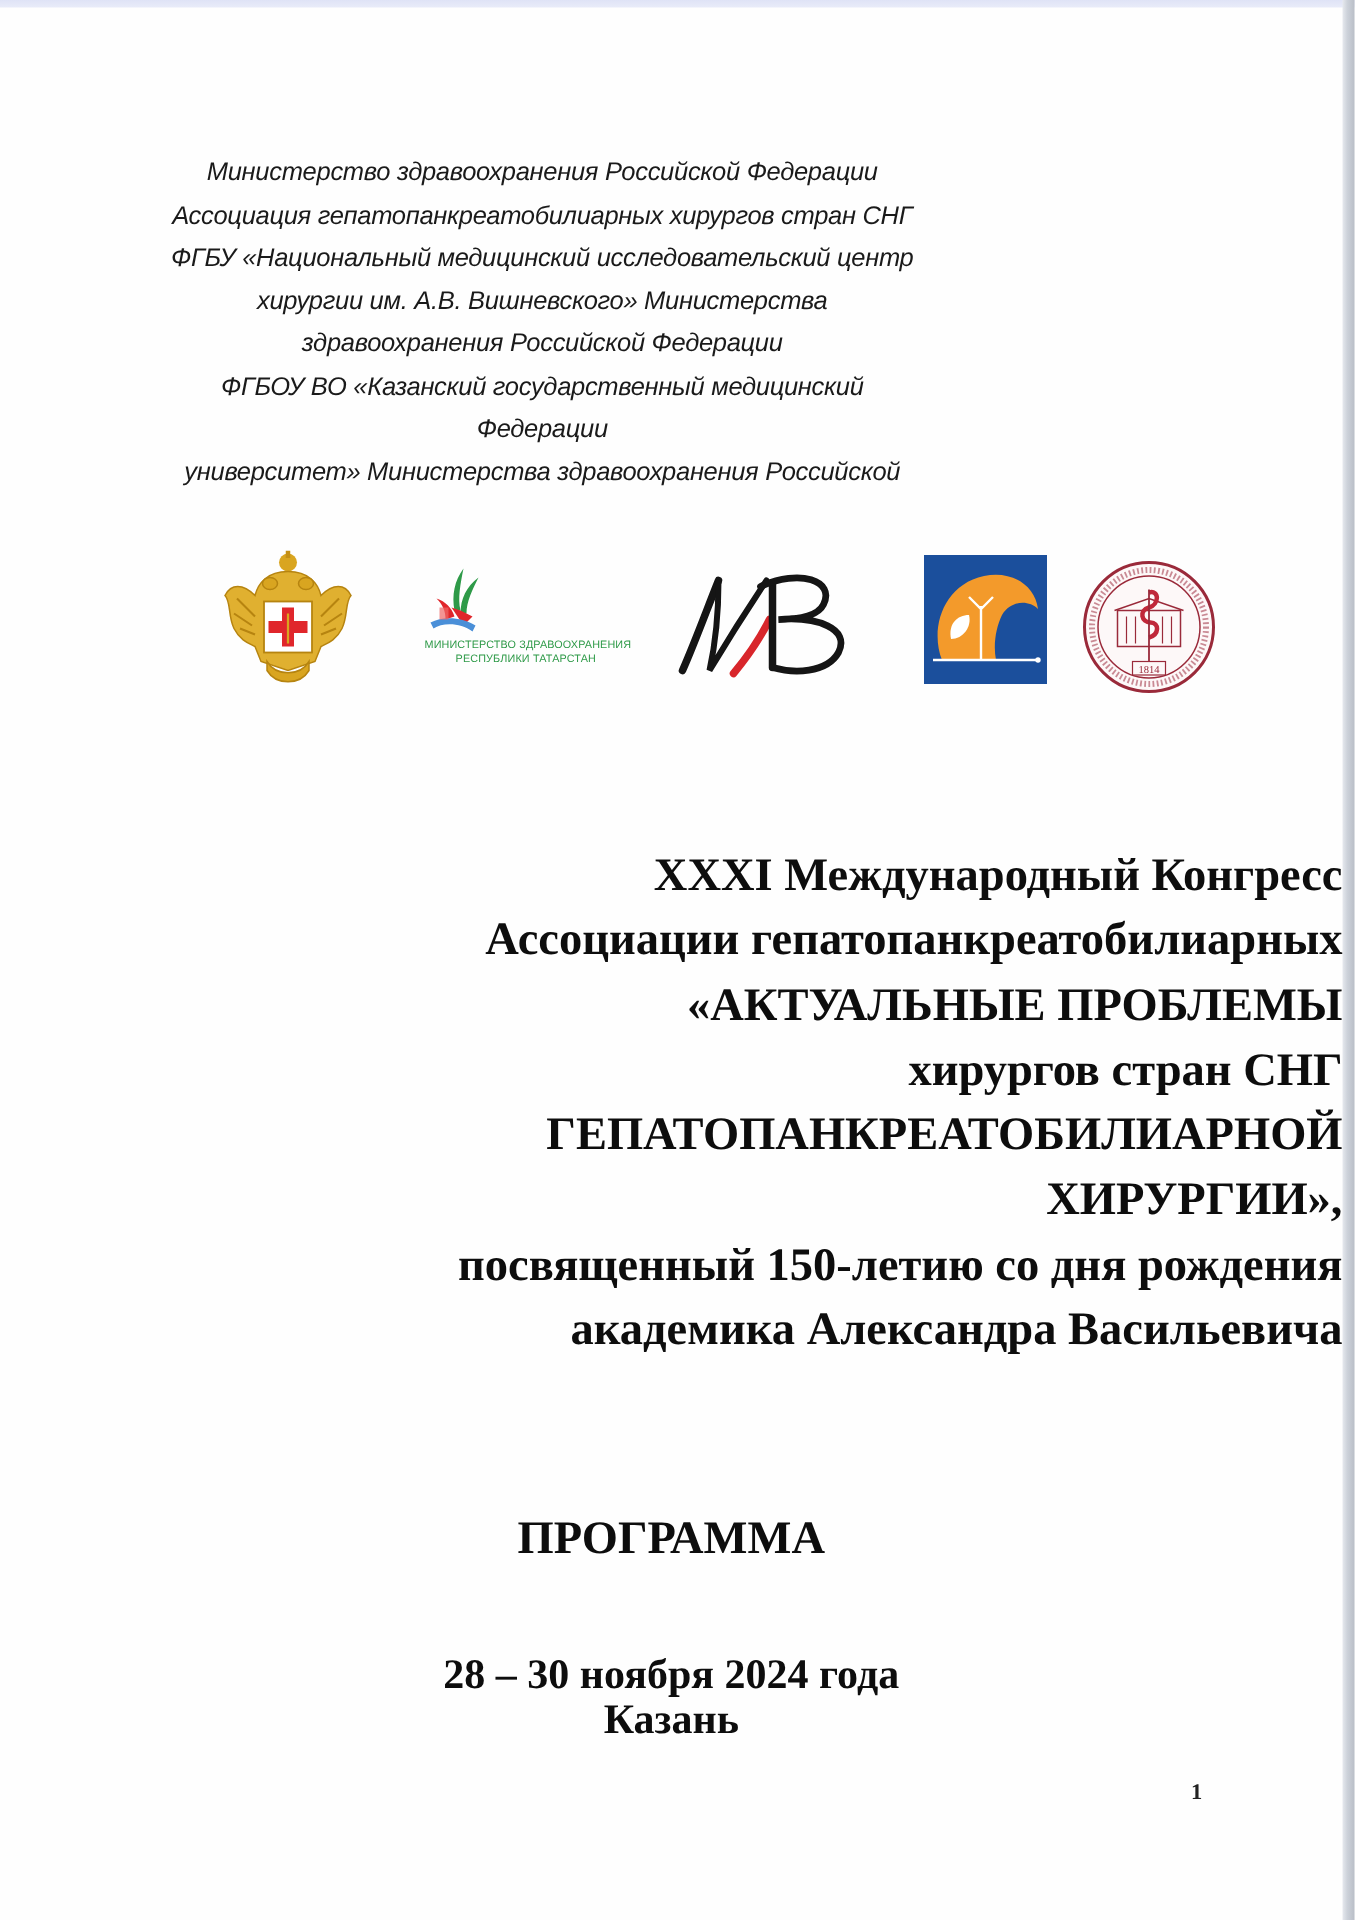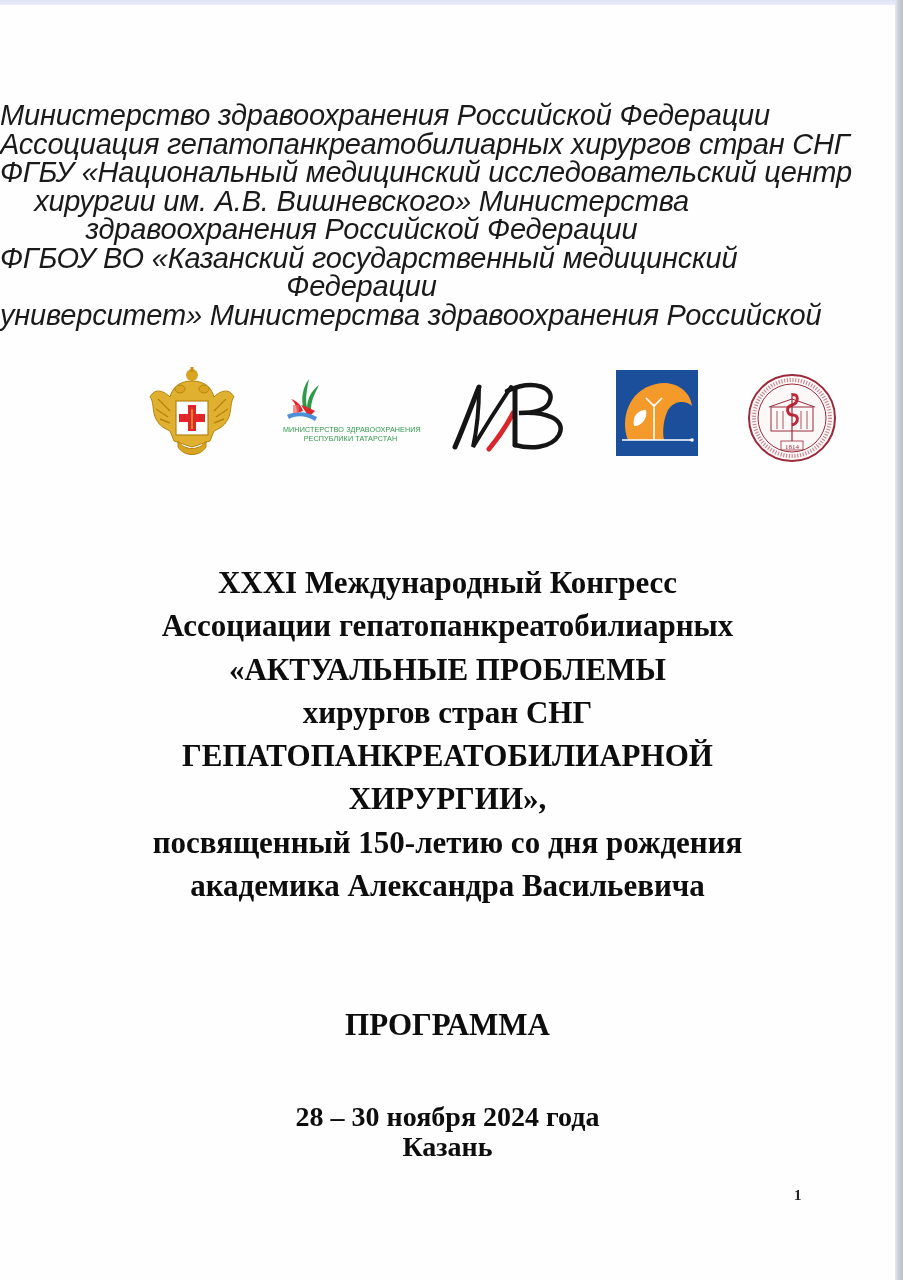--- a/index.html
+++ b/index.html
@@ -15,32 +15,32 @@
       position: absolute; right: 0; top: 0; width: 8px; height: 1280px;
       background: linear-gradient(90deg, #e6e9ee 0%, #cdd2da 40%, #b9bec7 100%);
     }
     .page {
       position: absolute; left: 0; top: 5px; width: 895px; height: 1275px;
     }
     .orgs {
       position: absolute; left: 0; top: 96px; width: 723px;
       text-align: center;
       font-family: "Liberation Sans", sans-serif;
-      font-style: italic; font-size: 29px; line-height: 28.5px;
+      font-style: italic; font-size: 17px; line-height: 28.5px;
       color: #1a1a1a; letter-spacing: -0.2px;
     }
     .orgs div { white-space: nowrap; }
     .logos {
       position: absolute; top: 360px; left: 0; width: 895px; height: 100px;
     }
     .logo { position: absolute; margin-left: 45px; }
     .logo svg { display: block; }
     .title {
       position: absolute; left: 0; top: 556px; width: 895px;
-      text-align: center;
+      text-align: right;
       font-family: "Liberation Serif", serif;
       font-weight: bold; font-size: 31px; line-height: 43.3px; color: #0d0d0d;
     }
     .title div { white-space: nowrap; }
     .program {
       position: absolute; left: 0; top: 1000px; width: 895px; text-align: center;
       font-family: "Liberation Serif", serif; font-weight: bold;
       font-size: 31px; line-height: 40px; color: #0d0d0d;
     }
     .dates {
@@ -120,21 +120,21 @@
       <svg width="82" height="86" viewBox="0 0 82 86">
         <rect x="0" y="0" width="82" height="86" fill="#1b4f9c"></rect>
         <path d="M12 70 C4 50 12 20 40 14 C58 10 74 20 76 36 C70 30 58 30 52 40 C48 48 46 60 48 70 Z" fill="#f39a2b"></path>
         <path d="M18 56 C16 46 22 40 30 40 C32 48 26 56 18 56 Z" fill="#ffffff"></path>
         <path d="M38 34 L38 70 M30 28 L38 36 L46 28" stroke="#ffffff" stroke-width="1.6" fill="none"></path>
         <path d="M6 70 L76 70" stroke="#ffffff" stroke-width="1.6"></path>
         <circle cx="76" cy="70" r="1.8" fill="#ffffff"></circle>
       </svg>
     </div>
 
-    <div class="logo" style="left:702px; top:8px;text-align:right;">
+    <div class="logo" style="left:676px; top:8px;text-align:right;">
       <svg width="90" height="90" viewBox="0 0 90 90">
         <circle cx="45" cy="45" r="43" fill="#fdf8f8" stroke="#9a2a3a" stroke-width="2"></circle>
         <circle cx="45" cy="45" r="34" fill="none" stroke="#9a2a3a" stroke-width="1"></circle>
         <circle cx="45" cy="45" r="38" fill="none" stroke="#c98a94" stroke-width="4" stroke-dasharray="1.2 1.6"></circle>
         <rect x="24" y="34" width="42" height="24" fill="none" stroke="#9a2a3a" stroke-width="1"></rect>
         <path d="M22 34 L45 26 L68 34" fill="none" stroke="#9a2a3a" stroke-width="1"></path>
         <path d="M30 38 L30 56 M36 38 L36 56 M54 38 L54 56 M60 38 L60 56" stroke="#9a2a3a" stroke-width="0.8"></path>
         <path d="M45 22 C52 20 52 30 45 32 C38 34 40 42 46 42 C52 42 52 50 45 52" stroke="#c0283a" stroke-width="3" fill="none"></path>
         <path d="M45 20 L45 68" stroke="#9a2a3a" stroke-width="1.2"></path>
         <rect x="34" y="68" width="22" height="9" fill="none" stroke="#9a2a3a" stroke-width="0.8"></rect>

